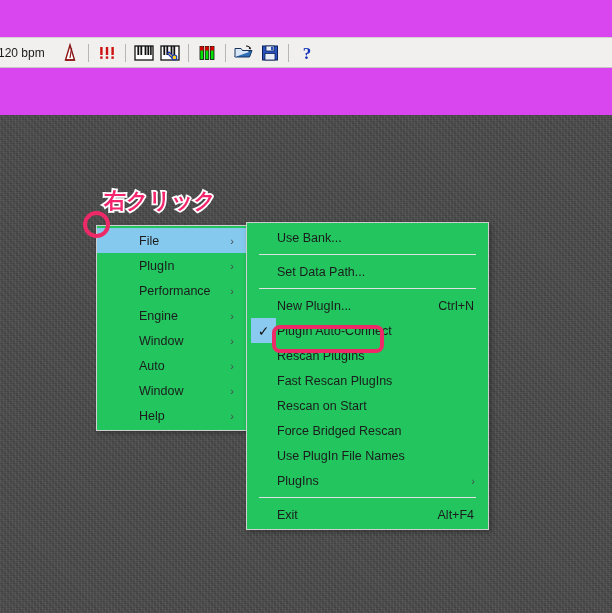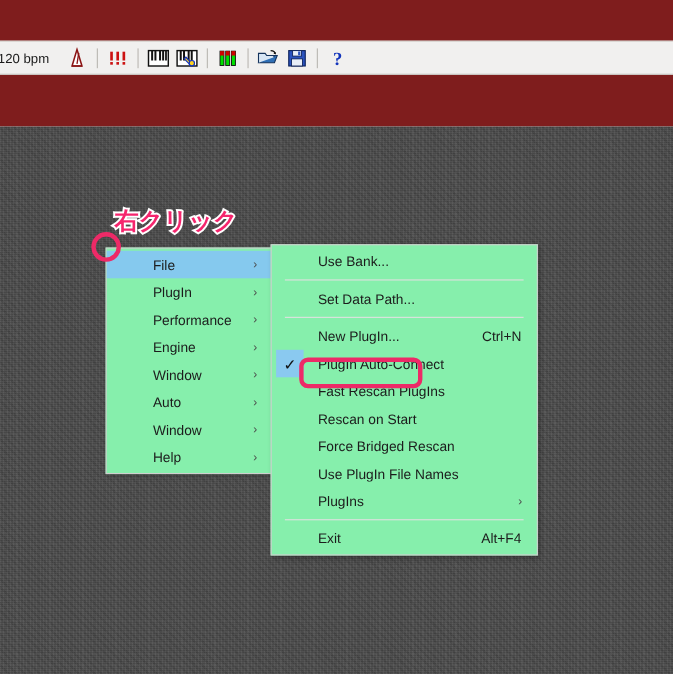--- a/index.html
+++ b/index.html
@@ -13,21 +13,21 @@
     font-family: "Liberation Sans", sans-serif;
     overflow: hidden;
     position: relative;
   }
 
   
   .top-white {
     position: absolute;
     left: 0; top: 0;
     width: 612px; height: 115px;
-    background: #7f1d1d;
+    background: #d946ef;
   }
   .toolbar {
     position: absolute;
     left: 0; top: 37px;
     width: 612px;
     height: 31px;
     background: #f1f0ef;
     border-top: 1px solid #d5d2cd;
     border-bottom: 1px solid #c8c5c0;
     box-sizing: border-box;
@@ -67,21 +67,21 @@
     background-color: #4b4b4b;
     background-image:
       repeating-linear-gradient(0deg, rgba(255,255,255,0.035) 0px, rgba(255,255,255,0.035) 1px, rgba(0,0,0,0.04) 1px, rgba(0,0,0,0.04) 2px),
       repeating-linear-gradient(90deg, rgba(255,255,255,0.03) 0px, rgba(255,255,255,0.03) 1px, rgba(0,0,0,0.05) 1px, rgba(0,0,0,0.05) 3px),
       repeating-linear-gradient(45deg, rgba(0,0,0,0.05) 0px, rgba(0,0,0,0.05) 2px, rgba(255,255,255,0.02) 2px, rgba(255,255,255,0.02) 5px);
   }
 
   
   .menu {
     position: absolute;
-    background: #86efac;
+    background: #22c55e;
     border: 1px solid #cfcfcf;
     box-shadow: 2px 2px 5px rgba(0,0,0,0.30);
     box-sizing: border-box;
     font-size: 12.5px;
     color: #1c1c1c;
   }
   #main-menu {
     left: 96px;
     top: 225px;
     width: 152px;
@@ -100,21 +100,21 @@
     align-items: center;
     box-sizing: border-box;
   }
   #main-menu .mi { padding-left: 0; }
   .mi .label {
     flex: 1;
     white-space: nowrap;
     overflow: hidden;
   }
   #main-menu .mi .label { padding-left: 42px; }
-  #sub-menu .mi .label { padding-left: 42px; }
+  #sub-menu .mi .label { padding-left: 30px; }
   .mi .accel {
     font-size: 12.5px;
     color: #1c1c1c;
     padding-right: 14px;
     white-space: nowrap;
   }
   .mi .arrow {
     width: 18px;
     text-align: center;
     font-size: 11px;
@@ -347,20 +347,23 @@
       <div class="label">New PlugIn...</div>
       <div class="accel">Ctrl+N</div>
     </div>
     <div class="mi">
       <div class="checkcol on">
         <span class="checkmark">✓</span>
       </div>
       <div class="label">PlugIn Auto-Connect</div>
     </div>
     <div class="mi">
+      <div class="label">Rescan PlugIns</div>
+    </div>
+    <div class="mi">
       <div class="label">Fast Rescan PlugIns</div>
     </div>
     <div class="mi">
       <div class="label">Rescan on Start</div>
     </div>
     <div class="mi">
       <div class="label">Force Bridged Rescan</div>
     </div>
     <div class="mi">
       <div class="label">Use PlugIn File Names</div>

